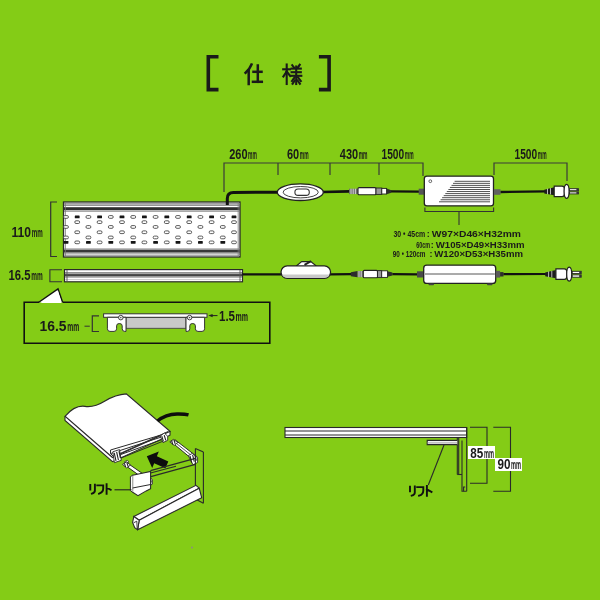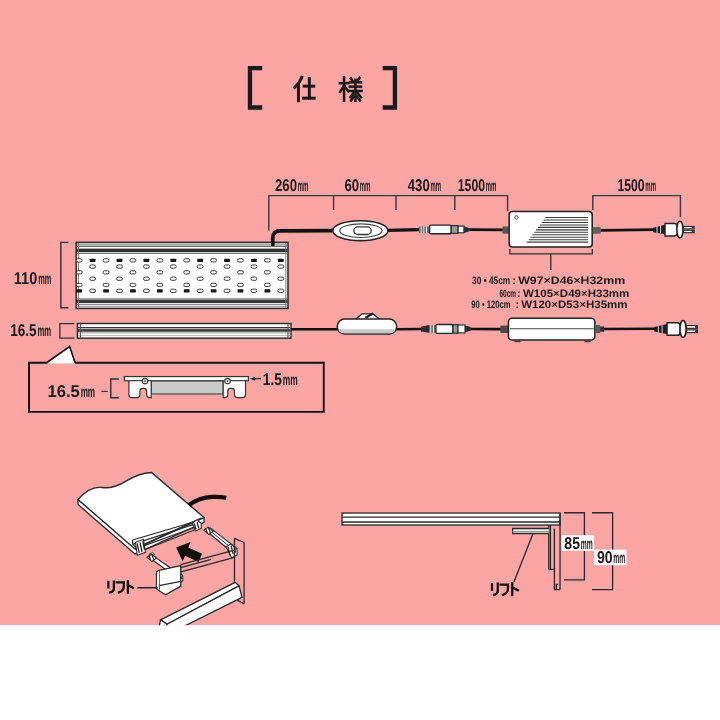--- a/index.html
+++ b/index.html
@@ -1,16 +1,16 @@
 <!DOCTYPE html>
 <html><head>
 <meta charset="utf-8">
 <style>
   html,body{margin:0;padding:0;background:#fff;}
-  #page{width:600px;height:521px;position:relative;background:#fca5a5;font-family:"Liberation Sans",sans-serif;}
+  #page{width:600px;height:600px;position:relative;background:#84cc16;font-family:"Liberation Sans",sans-serif;}
   svg{position:absolute;top:0;left:0;}
   text{font-family:"Liberation Sans",sans-serif;fill:#1a1a1a;}
 </style>
 </head>
 <body>
 <div id="page">
 <svg width="600" height="600" viewBox="0 0 600 600">
 
 <g stroke="#1a1a1a" stroke-width="3.6" fill="none">
   <path d="M218.5,56.8 H208.3 V89.6 H218.5"></path>

